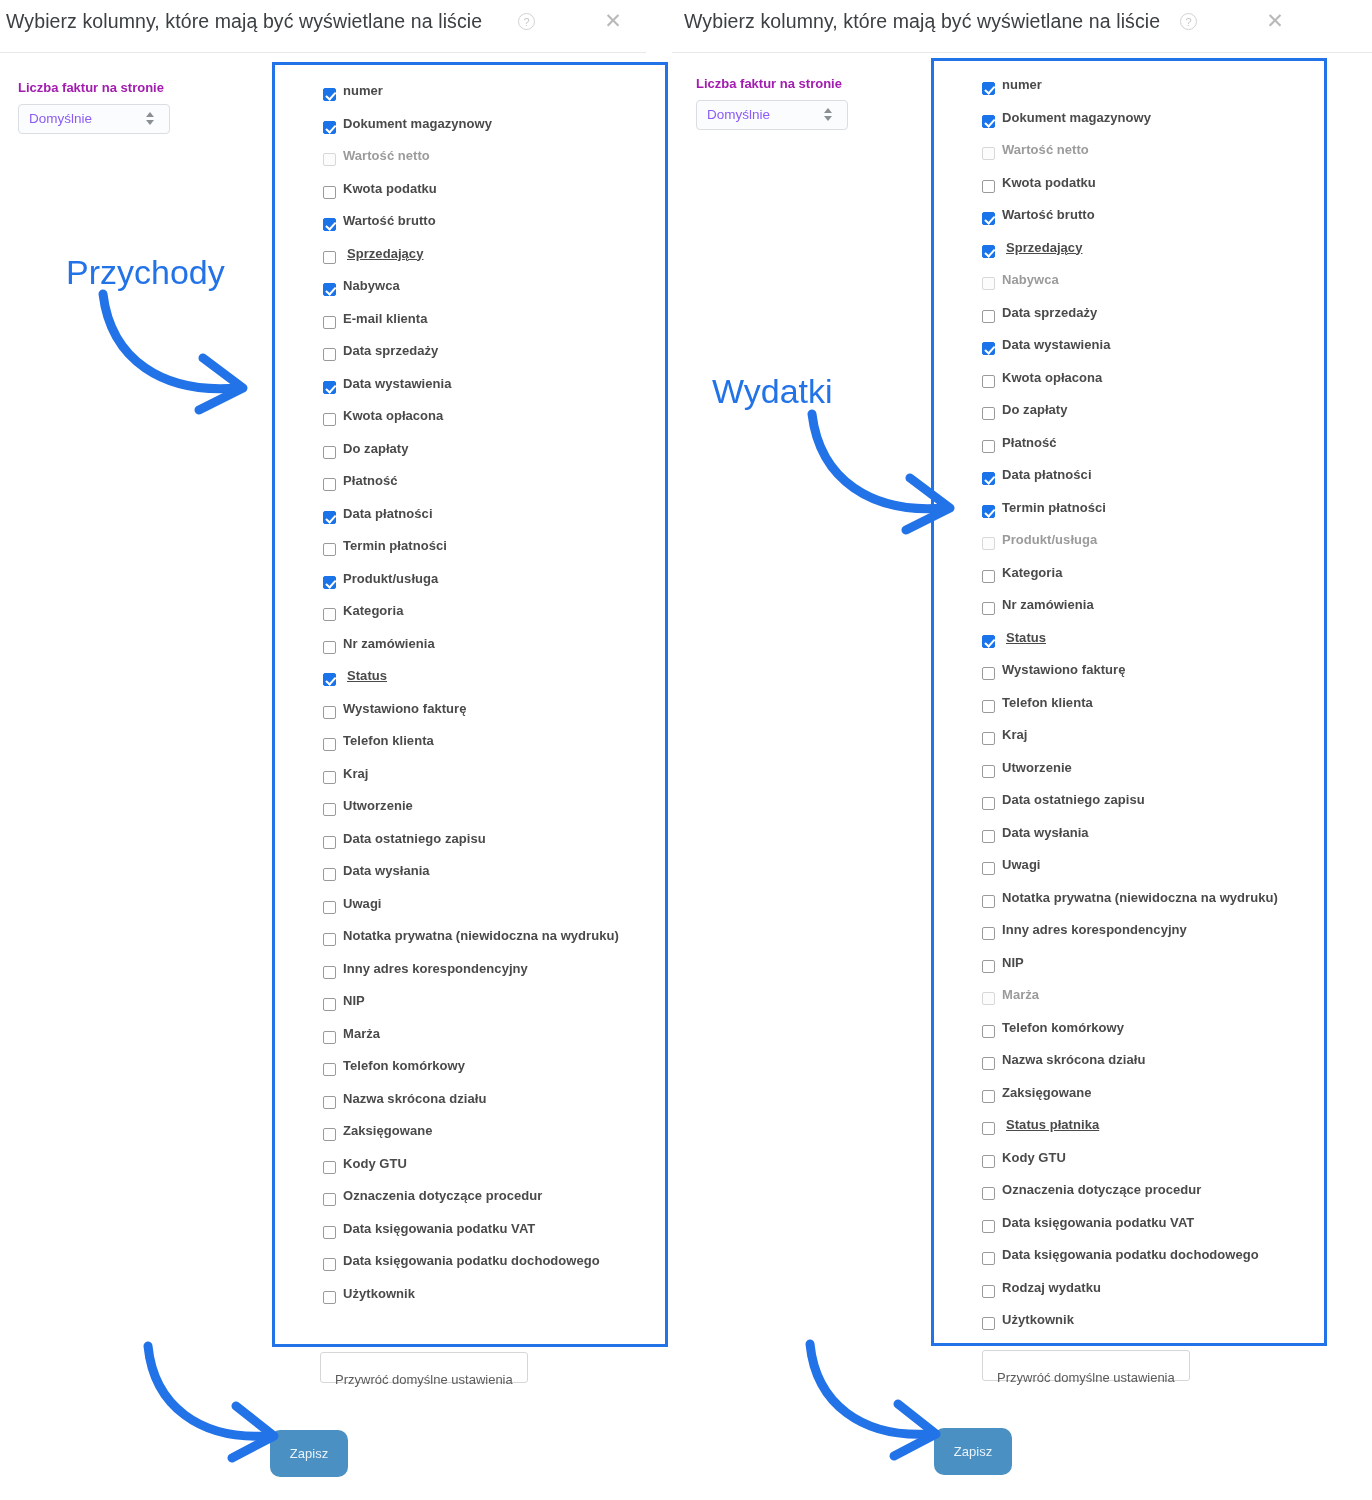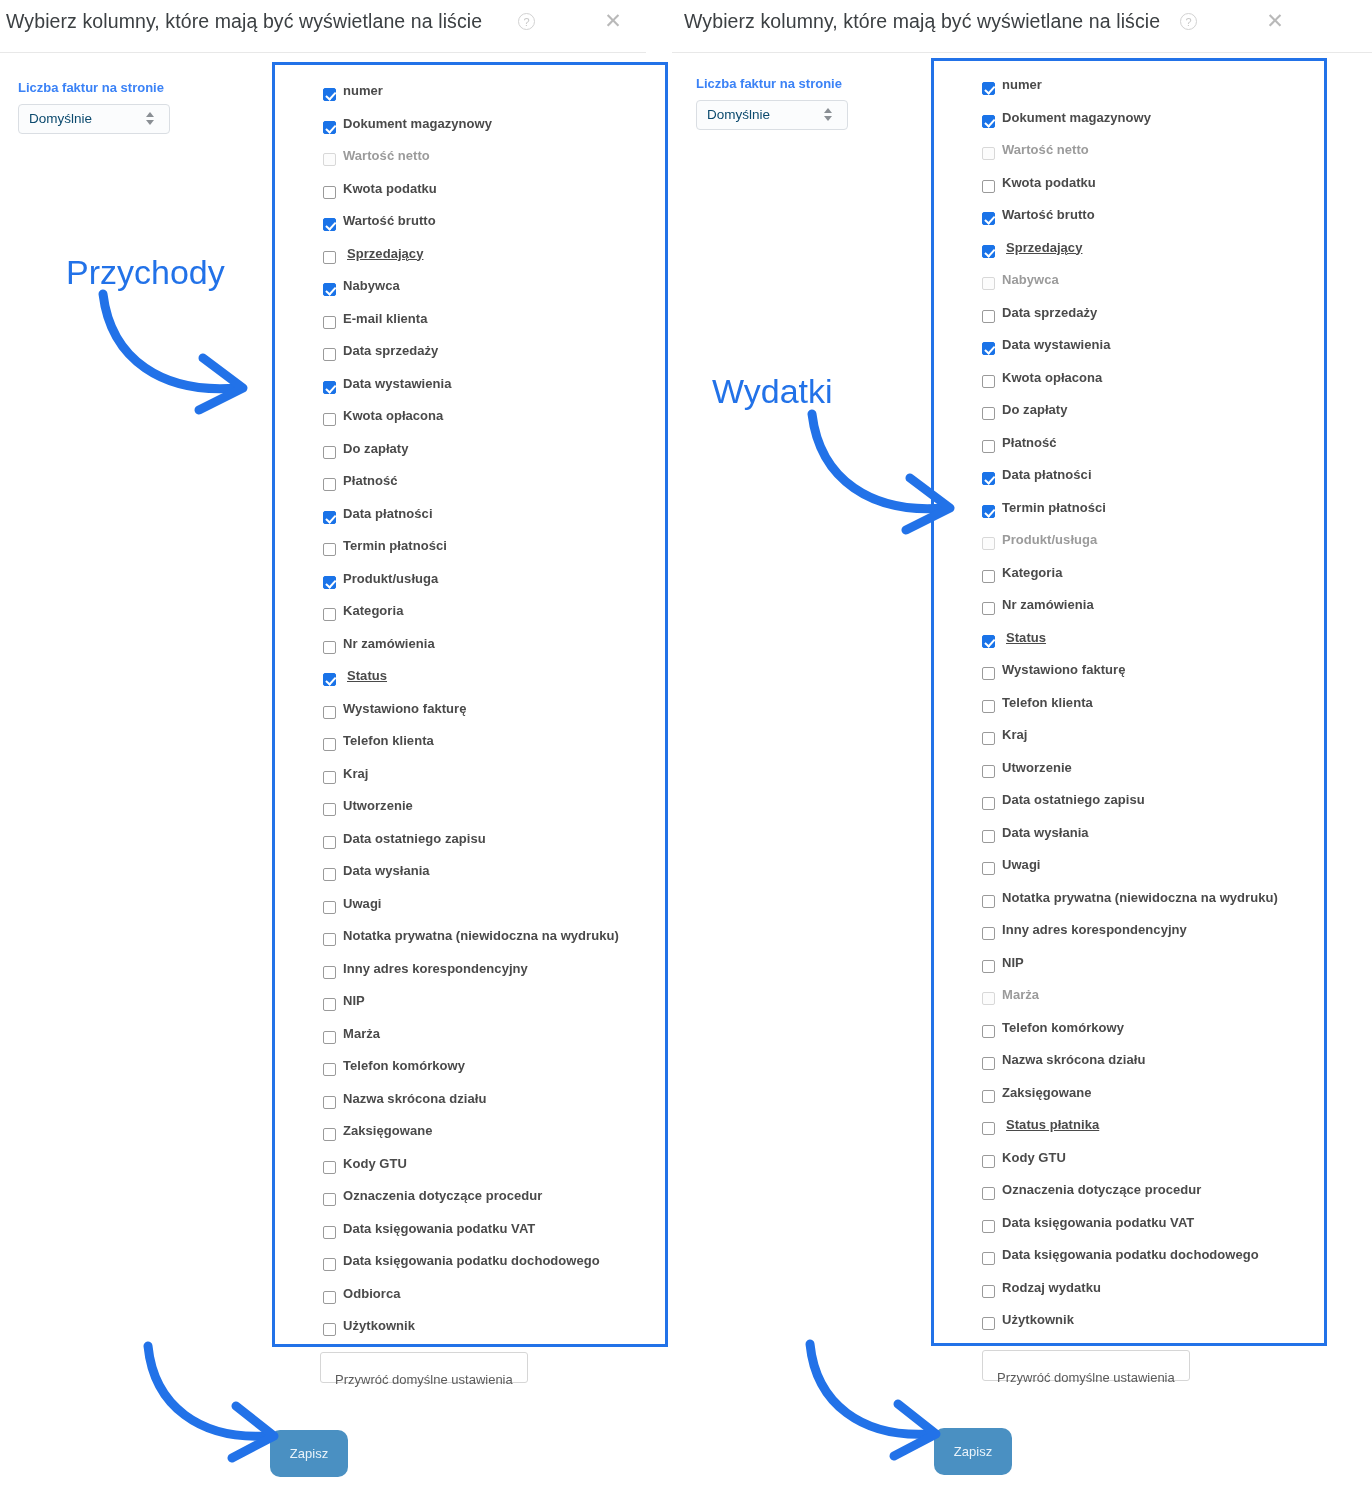--- a/index.html
+++ b/index.html
@@ -27,28 +27,28 @@
   .panel-left .help-icon{left:518px;}
   .panel-right .help-icon{left:508px;}
   .close-icon{
     position:absolute;top:8px;width:26px;height:26px;color:#b9b9b9;
     font-size:21px;line-height:26px;text-align:center;font-weight:300;
   }
   .panel-left .close-icon{left:600px;}
   .panel-right .close-icon{left:590px;}
 
   .side-label{
-    position:absolute;font-size:13px;color:#3b82f6;font-weight:bold;white-space:nowrap;
+    position:absolute;font-size:13px;color:#a21caf;font-weight:bold;white-space:nowrap;
   }
   .select-box{
     position:absolute;width:152px;height:30px;border:1px solid #dadee3;border-radius:4px;
     background:#fbfcfd;box-sizing:border-box;
   }
   .select-val{
-    position:absolute;left:10px;top:6px;font-size:13.5px;color:#0c4a6e;
+    position:absolute;left:10px;top:6px;font-size:13.5px;color:#8b5cf6;
   }
   .spin{position:absolute;right:14px;top:7px;width:9px;height:16px;}
   .spin i{display:block;width:0;height:0;border-left:4.5px solid transparent;border-right:4.5px solid transparent;}
   .spin i.up{border-bottom:5px solid #8a8f94;margin-bottom:3px;}
   .spin i.dn{border-top:5px solid #8a8f94;}
 
   .list-box{
     position:absolute;border:3px solid #2272e8;box-sizing:border-box;background:#fff;
   }
   .row{position:relative;height:32.5px;}
@@ -249,24 +249,20 @@
         <div class="row">
           <span class="cb"></span>
           <span class="lbl">Data księgowania podatku VAT</span>
         </div>
         <div class="row">
           <span class="cb"></span>
           <span class="lbl">Data księgowania podatku dochodowego</span>
         </div>
         <div class="row">
           <span class="cb"></span>
-          <span class="lbl">Odbiorca</span>
-        </div>
-        <div class="row">
-          <span class="cb"></span>
           <span class="lbl">Użytkownik</span>
         </div>
       </div>
   </div>
 
   <button class="restore-btn" style="left:320px;top:1352px;">Przywróć domyślne ustawienia</button>
 
   <div class="save-btn" style="left:270px;top:1430px;">Zapisz</div>
 
   <div class="annot" style="left:66px;top:253px;">Przychody</div>

